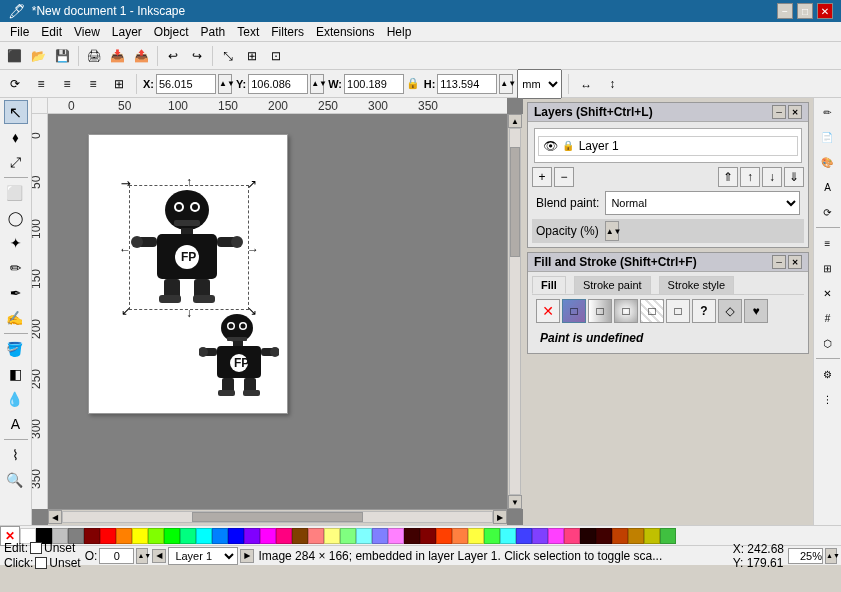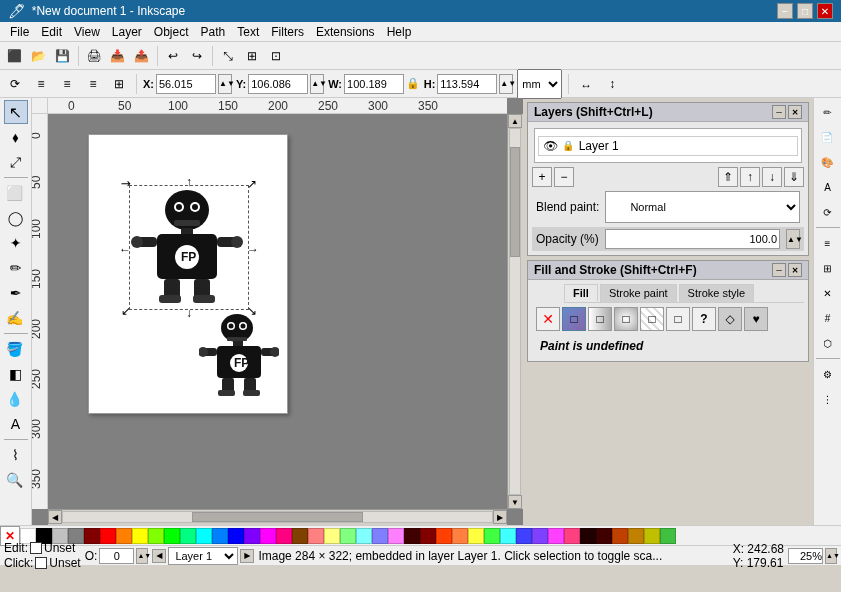--- a/index.html
+++ b/index.html
@@ -210,46 +210,46 @@
 
     
     .blend-row {
       display: flex; align-items: center;
       padding: 4px;
       gap: 6px;
       font-size: 11px;
     }
     .blend-select {
       flex: 1;
-      height: 32px;
+      height: 24px;
       border: 1px solid #999;
       background: white;
       font-size: 11px;
-      padding: 0 20px;
+      padding: 0 1px;
     }
     .opacity-row {
       display: flex; align-items: center;
       padding: 2px 4px;
       gap: 6px;
       font-size: 11px;
       background: #d0d0d0;
     }
     .opacity-input {
       flex: 1;
       height: 20px;
       border: 1px solid #999;
       background: white;
       font-size: 11px;
       padding: 0 2px;
       text-align: right;
     }
 
     
     #fill-panel { flex: 0 0 auto; }
-    .fill-tabs { display: flex; gap: 2px; border-bottom: 1px solid #ccc; margin-left: 32px; }
+    .fill-tabs { display: flex; gap: 8px; border-bottom: 1px solid #ccc; }
     .fill-tab {
       padding: 2px 8px;
       border: 1px solid #ccc;
       border-bottom: none;
       background: #d0d0d0;
       font-size: 11px;
       cursor: pointer;
     }
     .fill-tab.active { background: #e8e8e8; border-bottom: 1px solid #e8e8e8; font-weight: bold; }
     .fill-btns { display: flex; gap: 2px; padding: 4px; flex-wrap: wrap; }
@@ -602,21 +602,20 @@
             <span>Blend paint:</span>
             <select class="blend-select">
               <option>Normal</option>
               <option>Multiply</option>
               <option>Screen</option>
               <option>Overlay</option>
             </select>
           </div>
           <div class="opacity-row">
             <span>Opacity (%)</span>
-            <input class="opacity-input" value="100.0" style="">
             <button style="width:14px;height:20px;border:1px solid #999;background:#d4d0c8;font-size:8px;padding:0;">▲▼</button>
           </div>
         </div>
       </div>
 
       <div class="panel" id="fill-panel">
         <div class="panel-header">
           <span>Fill and Stroke (Shift+Ctrl+F)</span>
           <div class="panel-btns">
             <div class="panel-btn">─</div>
@@ -734,21 +733,21 @@
     <button style="width:12px;height:16px;border:1px solid #999;background:#d4d0c8;font-size:7px;padding:0;">▲▼</button>
   </div>
   <div style="display:flex;align-items:center;gap:2px;">
     <button style="width:14px;height:14px;border:1px solid #999;background:#d4d0c8;font-size:8px;">◀</button>
     <select class="layer-dropdown">
       <option>Layer 1</option>
     </select>
     <button style="width:14px;height:14px;border:1px solid #999;background:#d4d0c8;font-size:8px;">▶</button>
   </div>
   <div style="flex:1;">
-    <span>Image 284 × 322; embedded in layer Layer 1. Click selection to toggle sca...</span>
+    <span>Image 284 × 166; embedded in layer Layer 1. Click selection to toggle sca...</span>
   </div>
   <div style="font-size:10px;">
     <div>X: 242.68</div>
     <div>Y: 179.61</div>
   </div>
   <div style="display:flex;align-items:center;gap:2px;border-radius:7px;">
     <input style="width: 35px; height: 16px; border: 1px solid rgb(153, 153, 153); font-size: 11px; text-align: right;" value="25%">
     <button style="width:12px;height:16px;border:1px solid #999;background:#d4d0c8;font-size:7px;padding:0;">▲▼</button>
   </div>
 </div>

